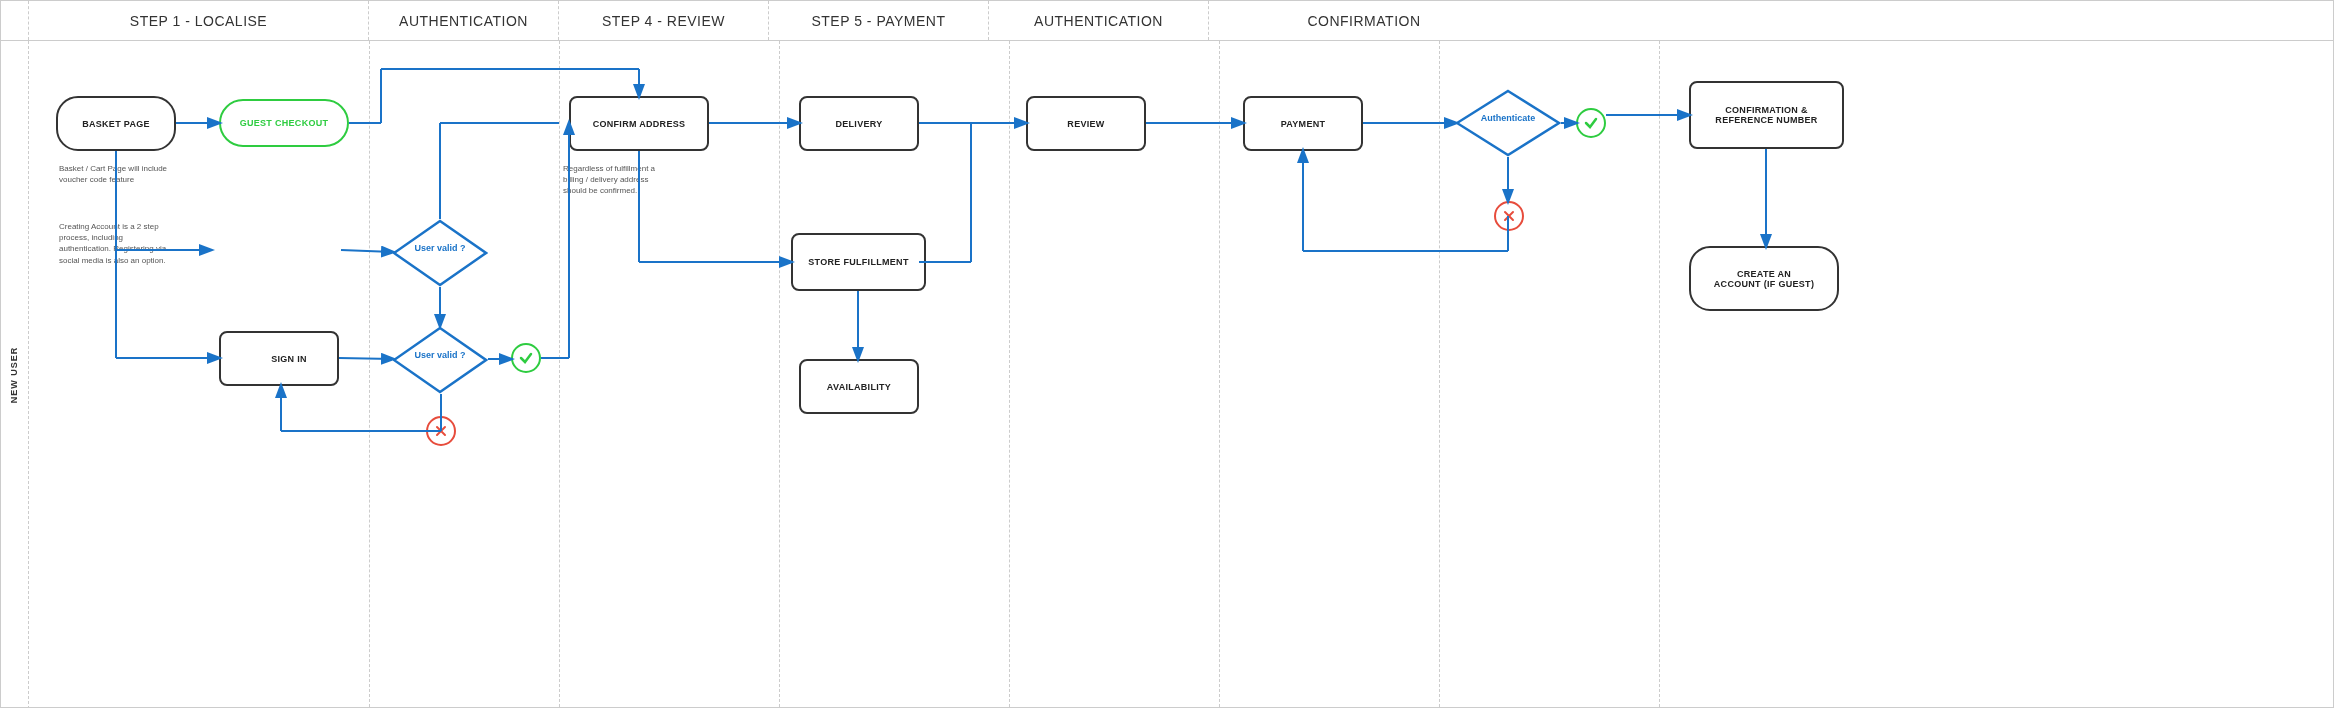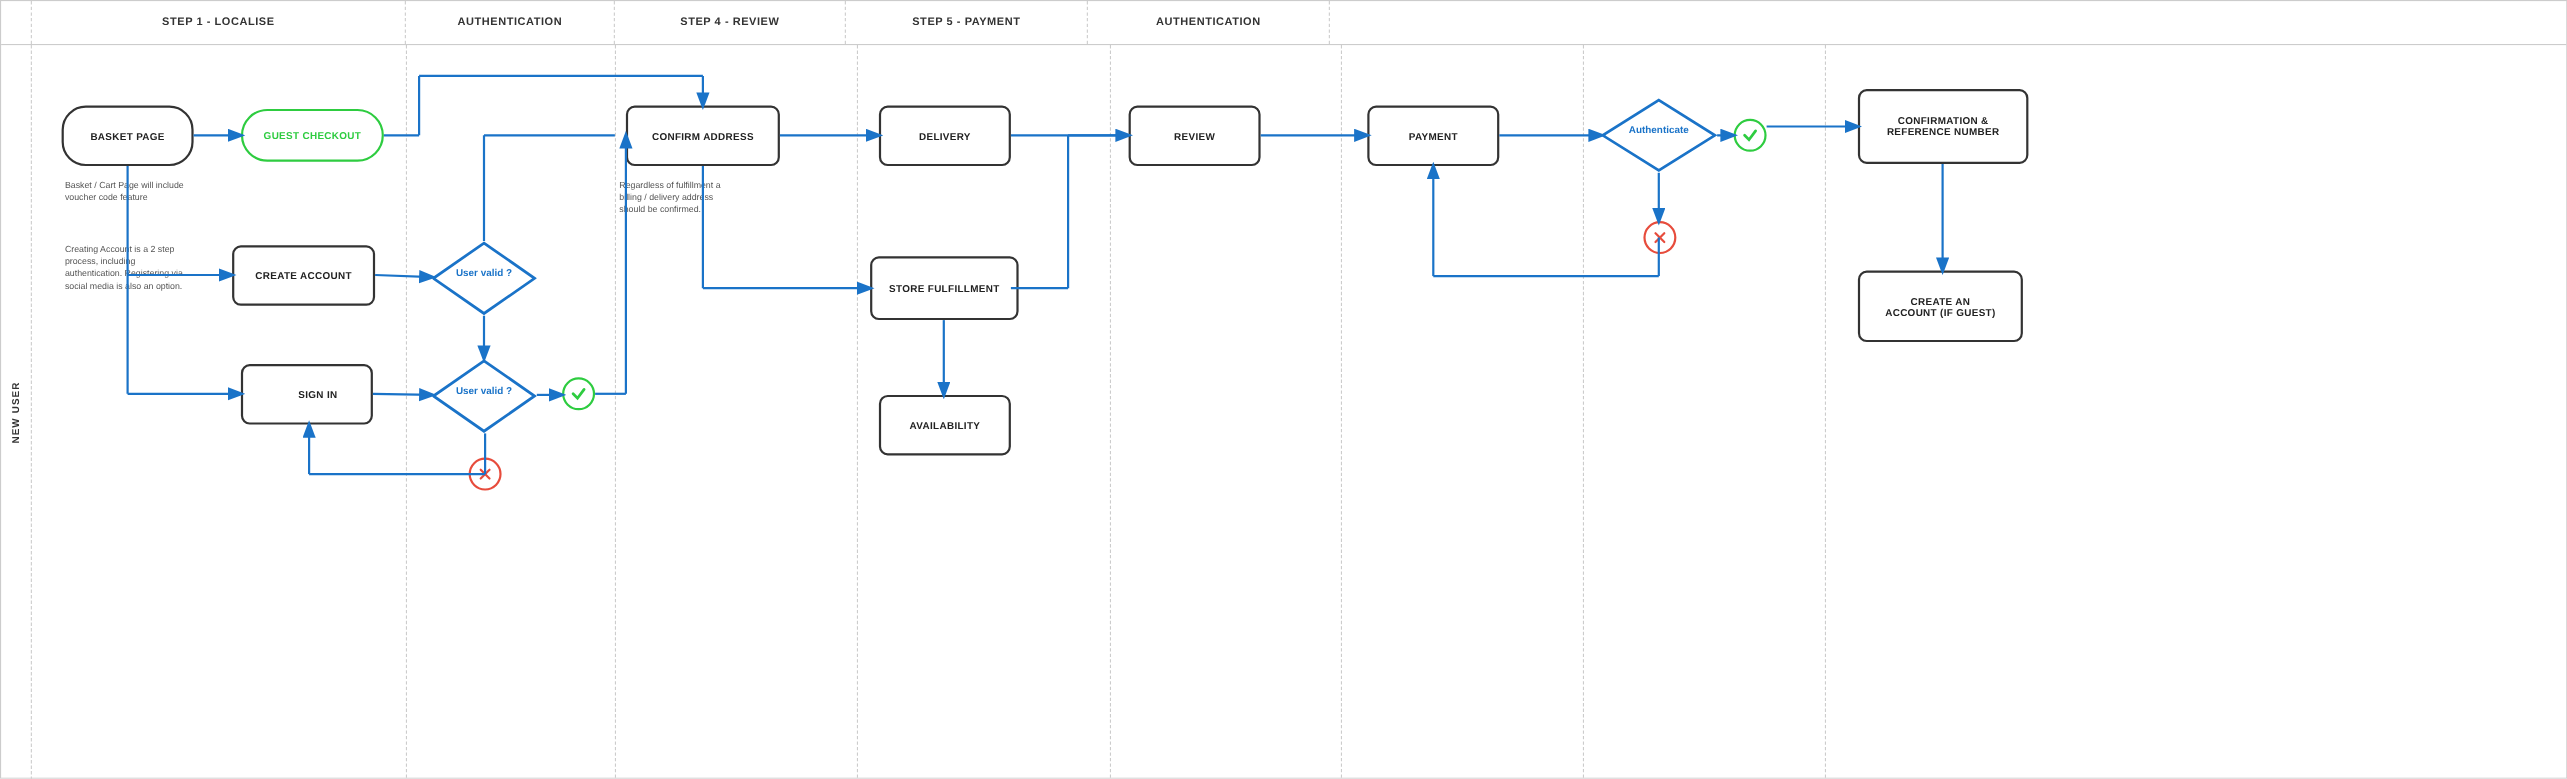--- a/index.html
+++ b/index.html
@@ -23,22 +23,22 @@
       top: 0;
       left: 0;
       right: 0;
       height: 40px;
       border-bottom: 1px solid #ccc;
     }
     .col-header {
       display: flex;
       align-items: center;
       justify-content: center;
-      font-size: 10px;
-      font-weight: bold;
+      font-size: 14px;
+      font-weight: normal;
       color: #333;
       letter-spacing: 0.5px;
       border-right: 1px dashed #ccc;
       text-align: right;
     }
     
     .row-label {
       position: absolute;
       left: 0;
       top: 40px;
@@ -132,20 +132,21 @@
 
 <div class="diagram-wrapper">
 
   <div class="col-headers">
     <div class="col-header" style="width:28px; border-right:1px dashed #ccc;"></div>
     <div class="col-header" style="width:340px;">STEP 1 - LOCALISE</div>
     <div class="col-header" style="width:190px;">AUTHENTICATION</div>
     <div class="col-header" style="width:210px;">STEP 4 - REVIEW</div>
     <div class="col-header" style="width:220px;">STEP 5 - PAYMENT</div>
     <div class="col-header" style="width:220px;">AUTHENTICATION</div>
+    <div class="col-header" style="width:310px; border-right:none;">CONFIRMATION</div>
   </div>
 
   <div class="col-divider" style="left:368px;"></div>
   <div class="col-divider" style="left:558px;"></div>
   <div class="col-divider" style="left:778px;"></div>
   <div class="col-divider" style="left:1008px;"></div>
   <div class="col-divider" style="left:1218px;"></div>
   <div class="col-divider" style="left:1438px;"></div>
   <div class="col-divider" style="left:1658px;"></div>
 
@@ -154,23 +155,20 @@
   </div>
 
   <div class="flow-box" style="left:55px; top:95px; width:120px; height:55px;border-radius:22px;">
     <span>BASKET PAGE</span>
   </div>
 
   <div class="flow-box green-border" style="left:218px; top:98px; width:130px; height:48px;">
     <span>GUEST CHECKOUT</span>
   </div>
 
-  <div class="flow-box" style="left:210px; top:222px; width:130px; height:55px;">
-    <span>CREATE ACCOUNT</span>
-  </div>
 
   <div class="flow-box" style="left:218px; top:330px; width:120px; height:55px;padding-left:24px;">
     <span>SIGN IN</span>
   </div>
 
   <div class="flow-box" style="left:568px; top:95px; width:140px; height:55px;">
     <span>CONFIRM ADDRESS</span>
   </div>
 
   <div class="flow-box" style="left:798px; top:95px; width:120px; height:55px;">
@@ -191,21 +189,21 @@
 
   <div class="flow-box" style="left:1242px; top:95px; width:120px; height:55px;">
     <span>PAYMENT</span>
   </div>
 
   <div class="flow-box" style="left:1688px; top:80px; width:155px; height:68px;">
     <span>CONFIRMATION &amp;
 REFERENCE NUMBER</span>
   </div>
 
-  <div class="flow-box" style="left:1688px; top:245px; width:150px; height:65px;">
+  <div class="flow-box" style="left:1688px; top:245px; width:150px; height:65px;border-radius:21px;">
     <span style="white-space:pre-line;">CREATE AN
 ACCOUNT (IF GUEST)</span>
   </div>
 
   <div style="position:absolute; left:392px; top:218px;">
     <svg width="95" height="68" viewBox="0 0 95 68">
       <polygon points="47,2 93,34 47,66 1,34" fill="white" stroke="#1a73c8" stroke-width="2.5"></polygon>
       <text x="47" y="32" text-anchor="middle" font-size="9" fill="#1a73c8" font-family="Arial" font-weight="bold">User valid ?</text>
     </svg>
   </div>

